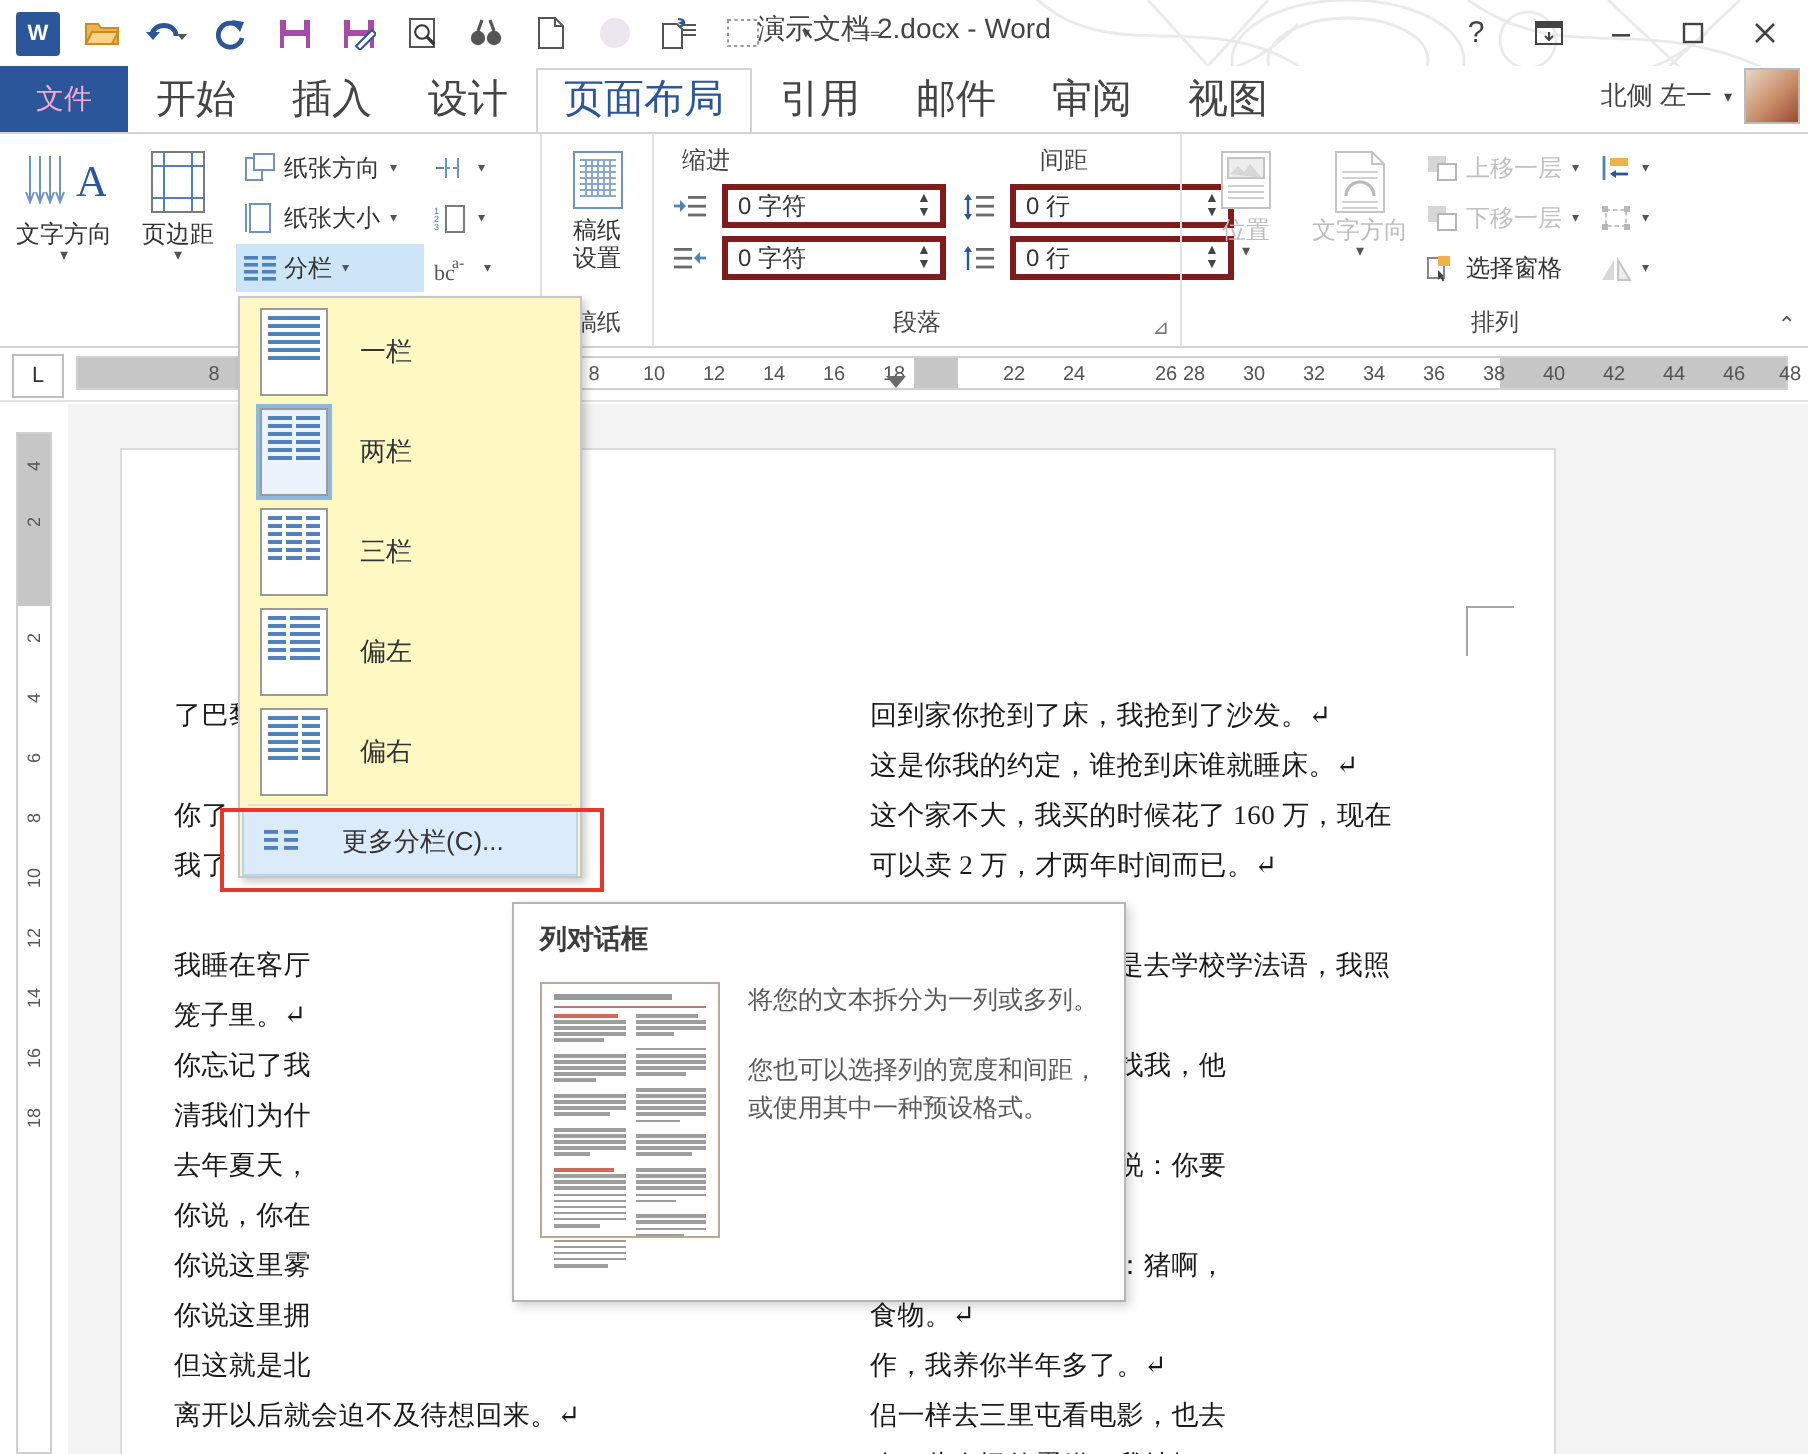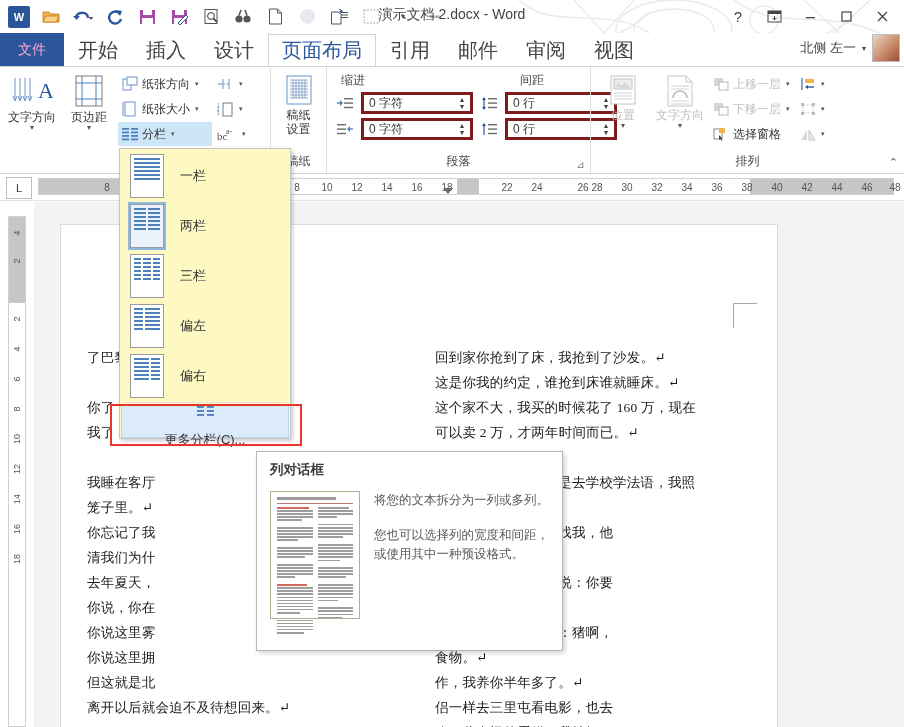--- a/index.html
+++ b/index.html
@@ -76,21 +76,21 @@
 
   
   .menu{position:absolute;left:119px;top:148px;width:170px;background:#fef9c3;border:1px solid #c6c6c6;box-shadow:2px 2px 4px rgba(0,0,0,.20);z-index:40;padding:2px 0 0 0;}
   .mitem{display:flex;align-items:center;gap:16px;height:50px;padding:0 10px;}
   .mthumb{width:34px;height:44px;border:1px solid #9a9a9a;background:#fff;padding:3px;box-sizing:border-box;display:flex;gap:2px;}
   .mthumb.sel{outline:2px solid #8fb8e0;background:#eaf3fb;}
   .mthumb .c{flex:1;display:flex;flex-direction:column;gap:2px;justify-content:flex-start;}
   .mthumb .c i{display:block;height:2px;background:#4f81bd;}
   .mlabel{font-size:13px;color:#333;}
   .msep{height:1px;background:#e0e0e0;margin:1px 4px;}
-  .mmore{display:flex;align-items:center;gap:12px;height:32px;padding:0 10px;background:#dcebf9;border:1px solid #b8d4ee;margin:0 1px;flex-direction:column;}
+  .mmore{display:flex;align-items:center;gap:22px;height:32px;padding:0 10px;background:#dcebf9;border:1px solid #b8d4ee;margin:0 1px;}
   .mmore .mlabel{font-size:13px;}
   .hlbox{position:absolute;left:110px;top:404px;width:188px;height:38px;border:2px solid #e8362b;z-index:50;pointer-events:none;}
 
   
   .tip{position:absolute;left:256px;top:451px;width:305px;height:198px;background:#fff;border:1px solid #b5b5b5;box-shadow:2px 2px 5px rgba(0,0,0,.18);z-index:45;}
   .tip h4{margin:9px 0 0 13px;font-size:13.5px;font-weight:bold;color:#3d3d3d;}
   .tipbody{display:flex;padding:12px 12px 0 13px;gap:14px;}
   .tipimg{width:90px;height:128px;border:1px solid #b8ab94;background:#fff;padding:5px 6px;box-sizing:border-box;}
   .tipimg .hl{height:3px;background:#9a9a9a;margin-bottom:3px;}
   .tipimg .rule{height:1px;background:#b97a72;margin:2px 0 3px;}

